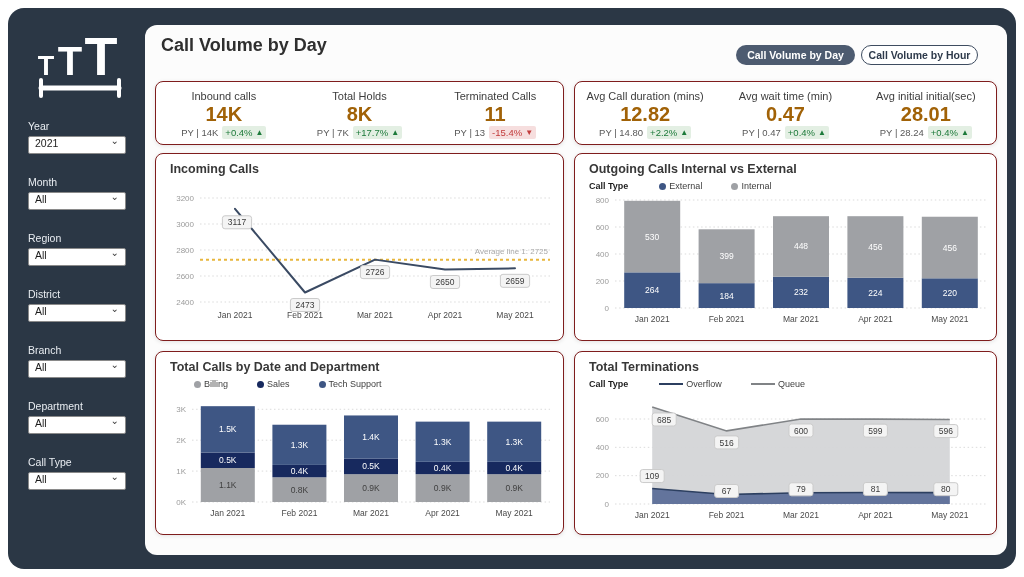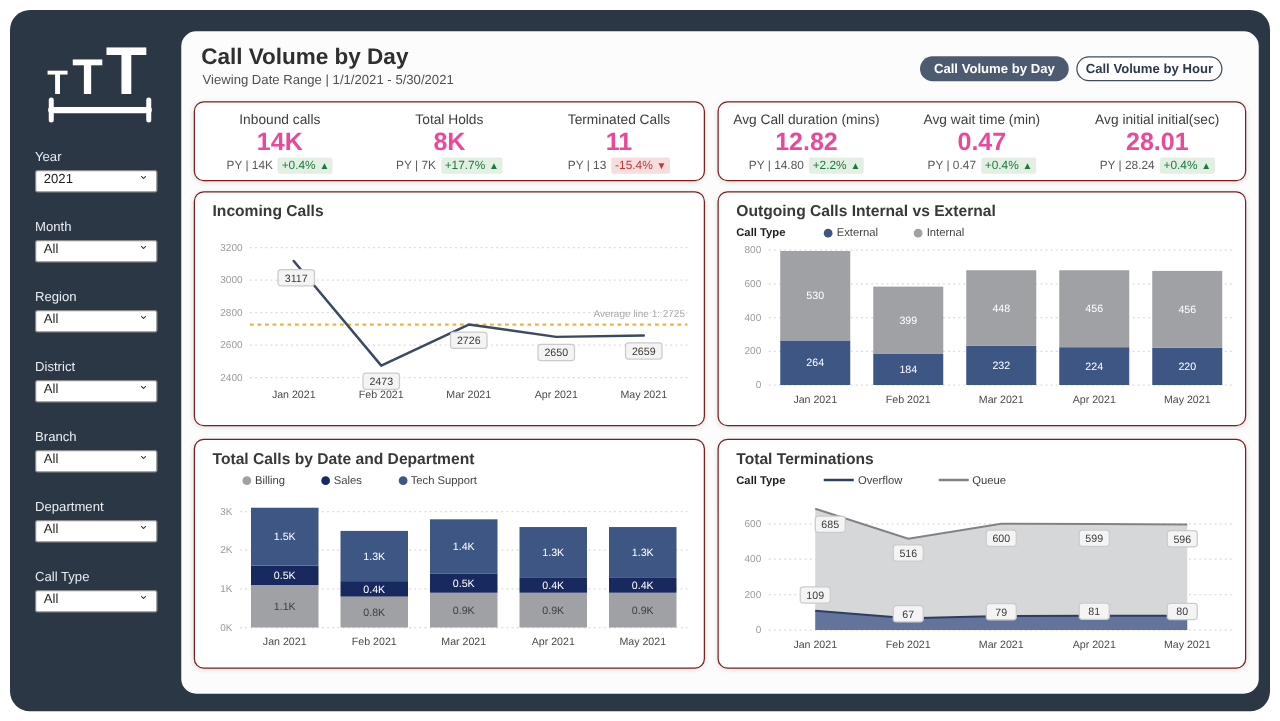--- a/index.html
+++ b/index.html
@@ -26,21 +26,21 @@
          display:flex; align-items:center; justify-content:center; cursor:pointer; }
   .btn-day  { left:591px; width:119px; background:#4d5b70; color:#ffffff; }
   .btn-hour { left:716px; width:117px; background:#ffffff; border:1.5px solid #3e4c60; color:#2e3a4b; }
 
   .card { position:absolute; background:#ffffff; border:1px solid #7f1d1d; border-radius:8px;
           box-shadow:0 1px 4px rgba(0,0,0,.10); }
   .kpi-card1 { left:10px;  top:56px; width:409px; height:64px; display:flex; }
   .kpi-card2 { left:429px; top:56px; width:423px; height:64px; display:flex; }
   .kpi { flex:1; display:flex; flex-direction:column; align-items:center; justify-content:center; gap:1px; padding-top:2px; }
   .kpi-label { font-size:11px; color:#3d3d3d; }
-  .kpi-value { font-size:20px; font-weight:bold; color:#ec4899; line-height:22px; }
+  .kpi-value { font-size:20px; font-weight:bold; color:#a16207; line-height:22px; }
   .kpi-py { display:flex; align-items:center; gap:4px; font-size:9.5px; color:#575757; }
   .delta-chip { display:flex; align-items:center; gap:3px; padding:1px 3px; border-radius:2px; font-size:9.5px; }
   .delta-chip[data-dir="up"]   { background:#e3efe3; color:#1d7a3a; }
   .delta-chip[data-dir="down"] { background:#f6dede; color:#c23b3b; }
   .delta-chip .arrow { font-size:8px; }
 
   .chart-card1 { left:10px;  top:128px; width:409px; height:188px; }
   .chart-card2 { left:429px; top:128px; width:423px; height:188px; }
   .chart-card3 { left:10px;  top:326px; width:409px; height:184px; }
   .chart-card4 { left:429px; top:326px; width:423px; height:184px; }
@@ -118,21 +118,20 @@
     <div class="filter-group" style="top:448px">
       <div class="filter-label">Call Type</div>
       <div class="select-box">
         <span>All</span>
         <span class="chevron">⌄</span>
       </div>
     </div>
 
     <div class="main-panel">
       <div class="page-title">Call Volume by Day</div>
-      <div class="page-subtitle">Viewing Date Range | 1/1/2021 - 5/30/2021</div>
       <div class="btn btn-day">Call Volume by Day</div>
       <div class="btn btn-hour">Call Volume by Hour</div>
 
       <div class="card kpi-card1">
         <div class="kpi">
           <div class="kpi-label">Inbound calls</div>
           <div class="kpi-value">14K</div>
           <div class="kpi-py">
             <span>PY | 14K</span>
             <span class="delta-chip" data-dir="up">

